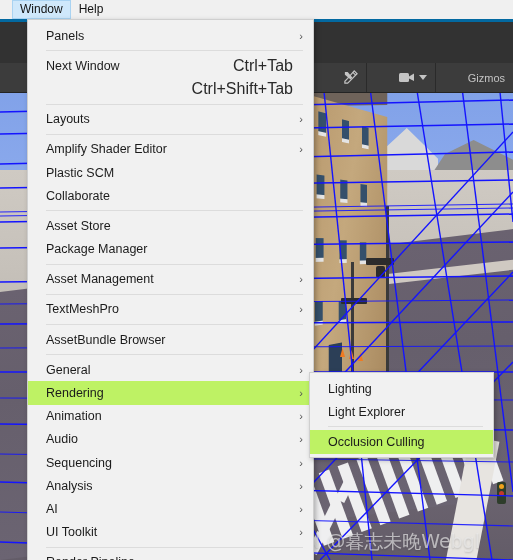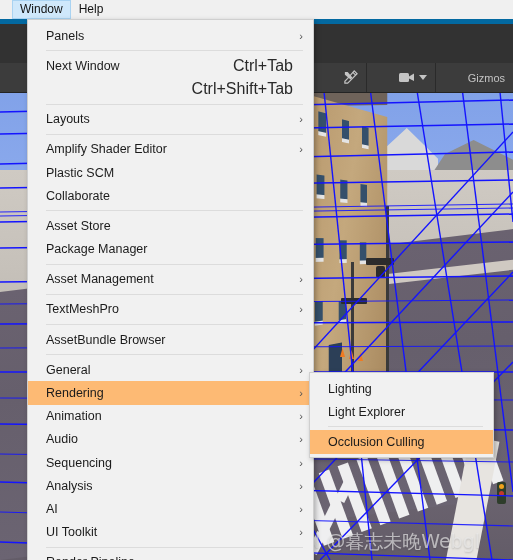--- a/index.html
+++ b/index.html
@@ -85,40 +85,40 @@
   .tb-btn svg{display:block;}
   .caret-dn{width:0;height:0;border-left:4px solid transparent;border-right:4px solid transparent;border-top:5px solid #c4c4c4;}
 
   
   .left-sliver{position:absolute;left:0;top:0;width:28px;height:420px;overflow:hidden;margin-left:33px;}
   .ls-bar{position:absolute;left:0;width:28px;}
 
   
   .menubar{
     position:absolute;left:0;top:0;right:0;height:19px;
-    background:#f0f0f0;border-bottom:5px solid #0369a1;
+    background:#f0f0f0;border-bottom:3px solid #0369a1;
     display:flex;align-items:center;font-size:12px;color:#111;
     z-index:40;
   }
   .mb-item{padding:2px 8px 3px;line-height:14px;white-space:nowrap;}
   .mb-item.clipped{padding-left:0;margin-left:-4px;overflow:hidden;width:8px;}
   .mb-item.active{background:#cfe8fb;border:1px solid #a9d3f2;padding:1px 7px 2px;}
 
   
   .menu{
     position:absolute;background:#f1f1f1;border:1px solid #cfcfcf;
     box-shadow:2px 2px 5px rgba(0,0,0,.28);
     z-index:50;font-size:12.5px;color:#1b1b1b;
   }
   #window-menu{left:27px;top:19px;width:285px;padding:4px 0 4px;}
   .mi{
     position:relative;display:flex;align-items:center;
     height:23.2px;padding:0 10px 0 18px;white-space:nowrap;
   }
-  .mi.sel{background:#fdba74;}
+  .mi.sel{background:#bef264;}
   .mi .lbl{flex:0 0 auto;}
   .mi .short{margin-left:auto;color:#2a2a2a;font-size:16px;padding-right:10px;}
   .mi .arrow{
     position:absolute;right:10px;top:50%;transform:translateY(-50%);
     color:#555;font-size:11px;line-height:1;
   }
   .sep{height:1px;background:#dcdcdc;margin:3px 10px 3px 18px;}
 
   
   #rendering-submenu{left:309px;top:372px;width:183px;padding:4px 0 3px;}

